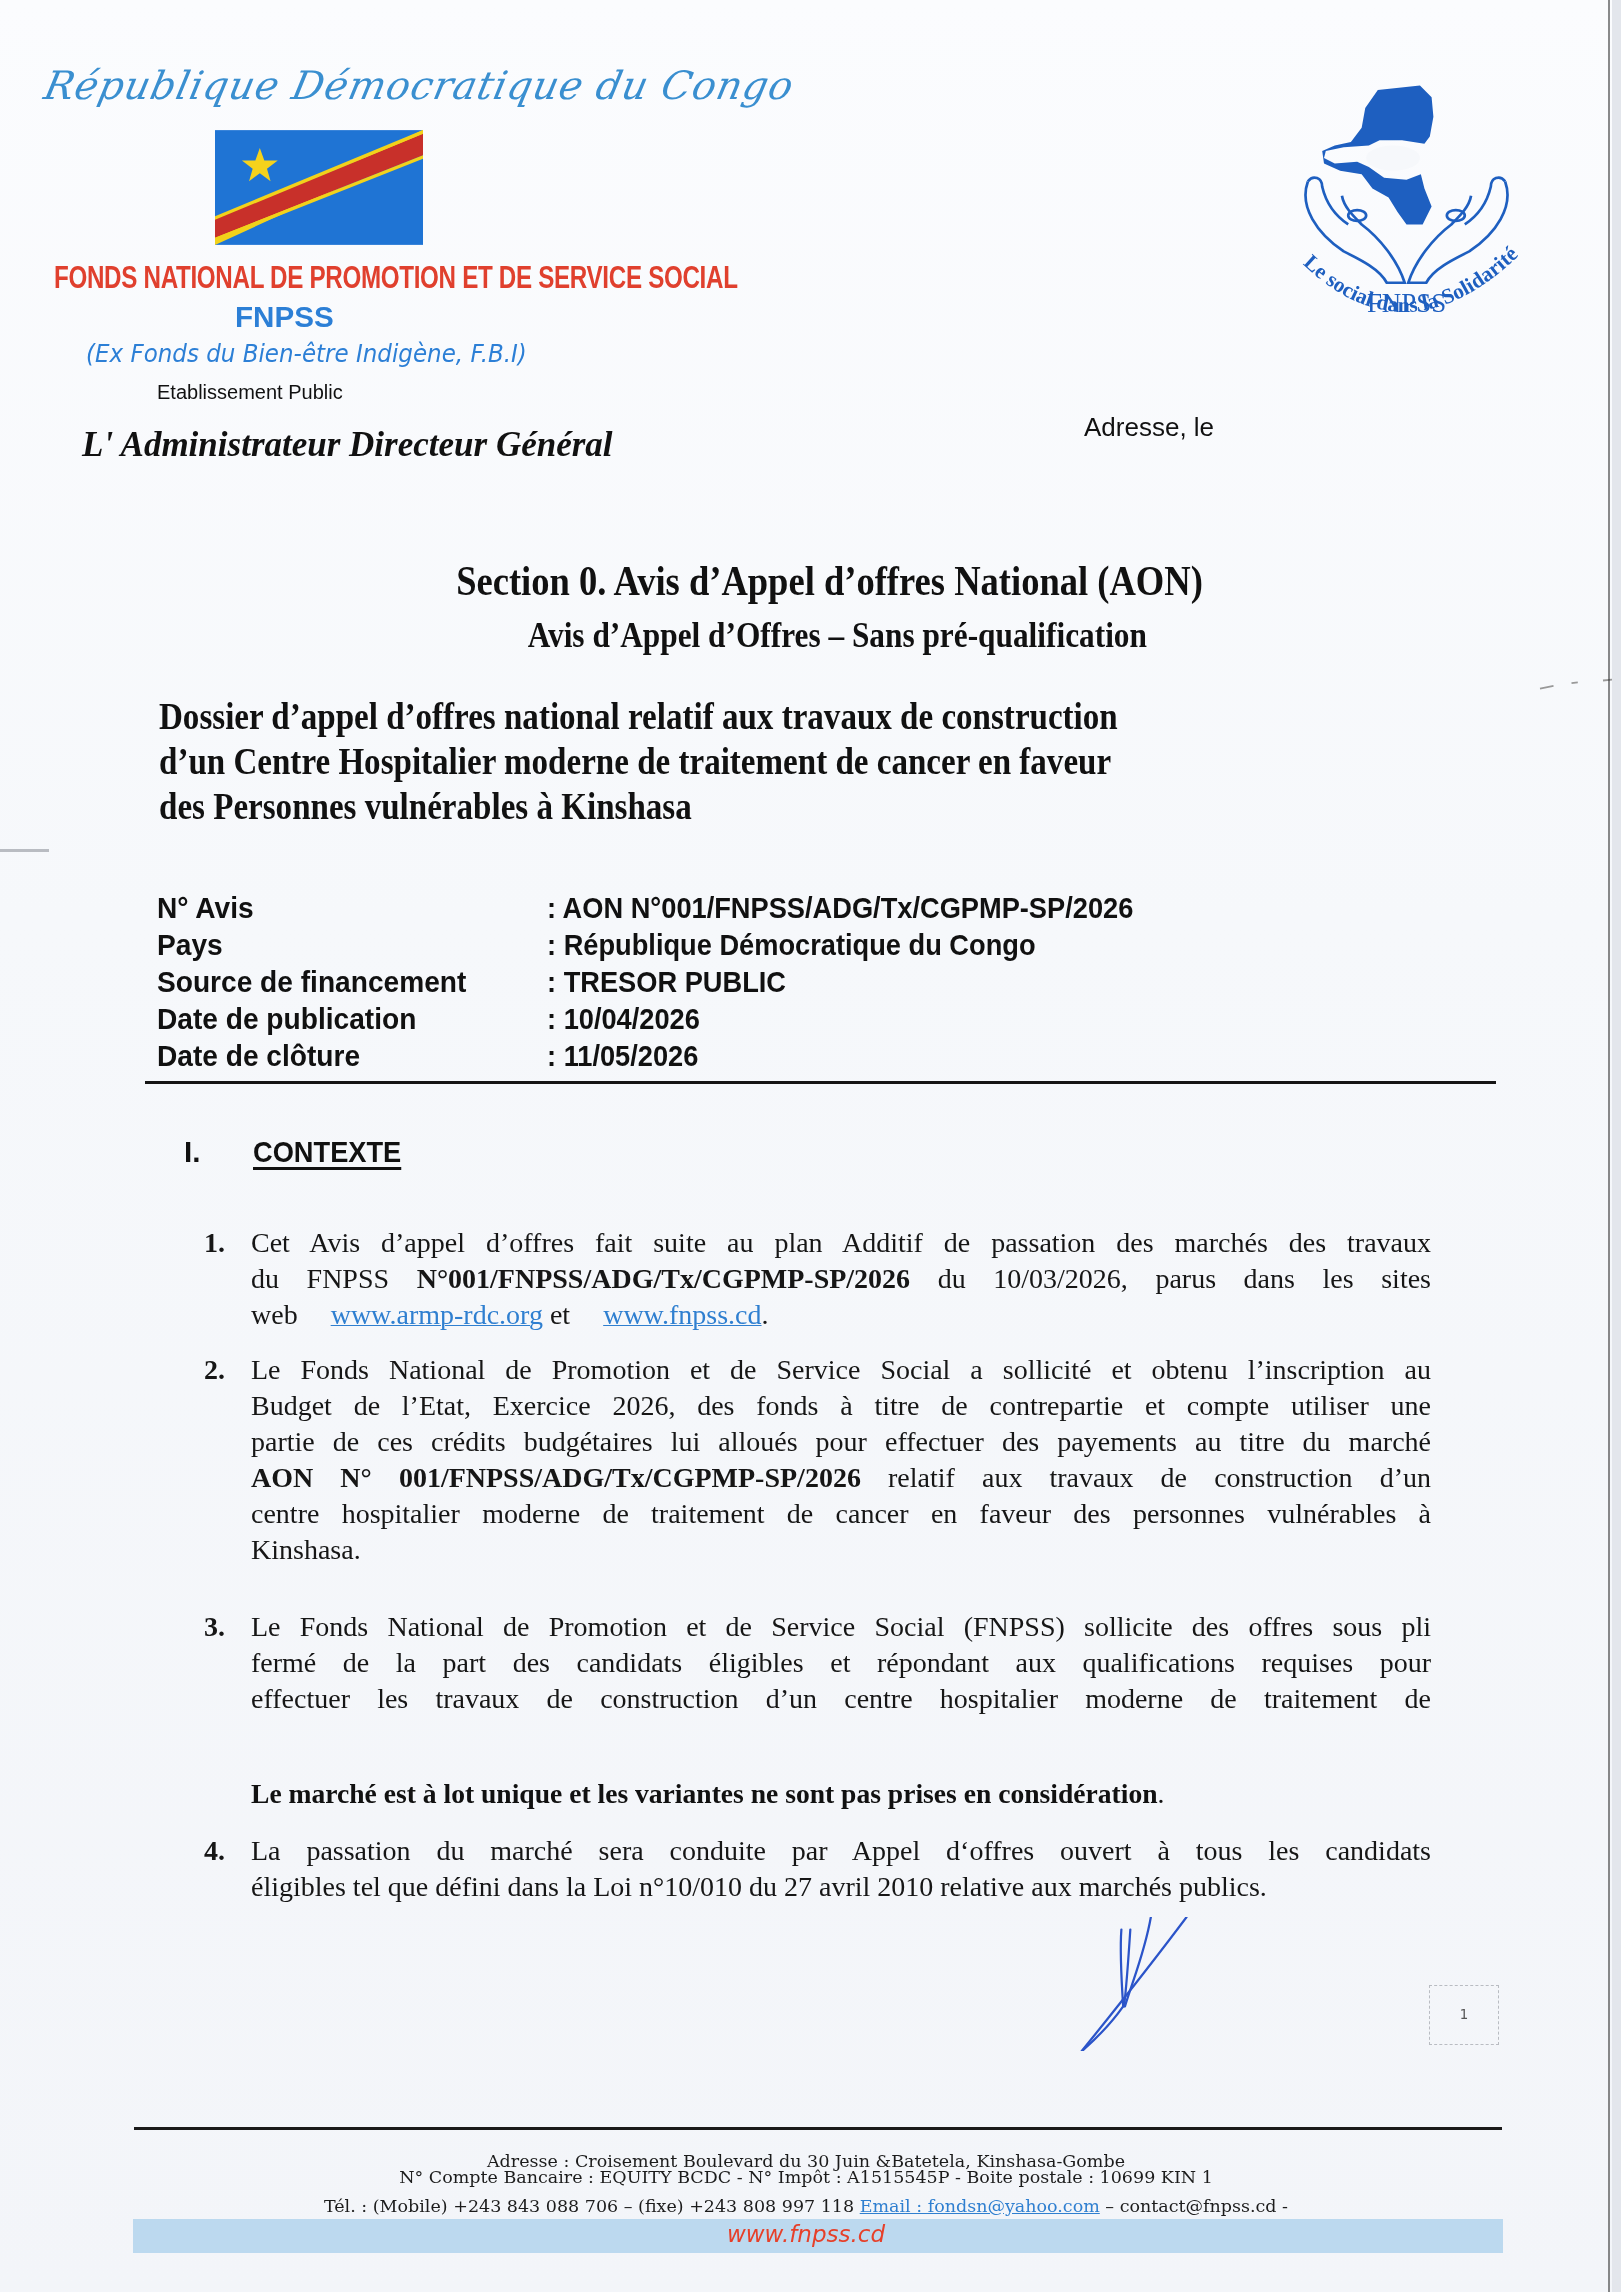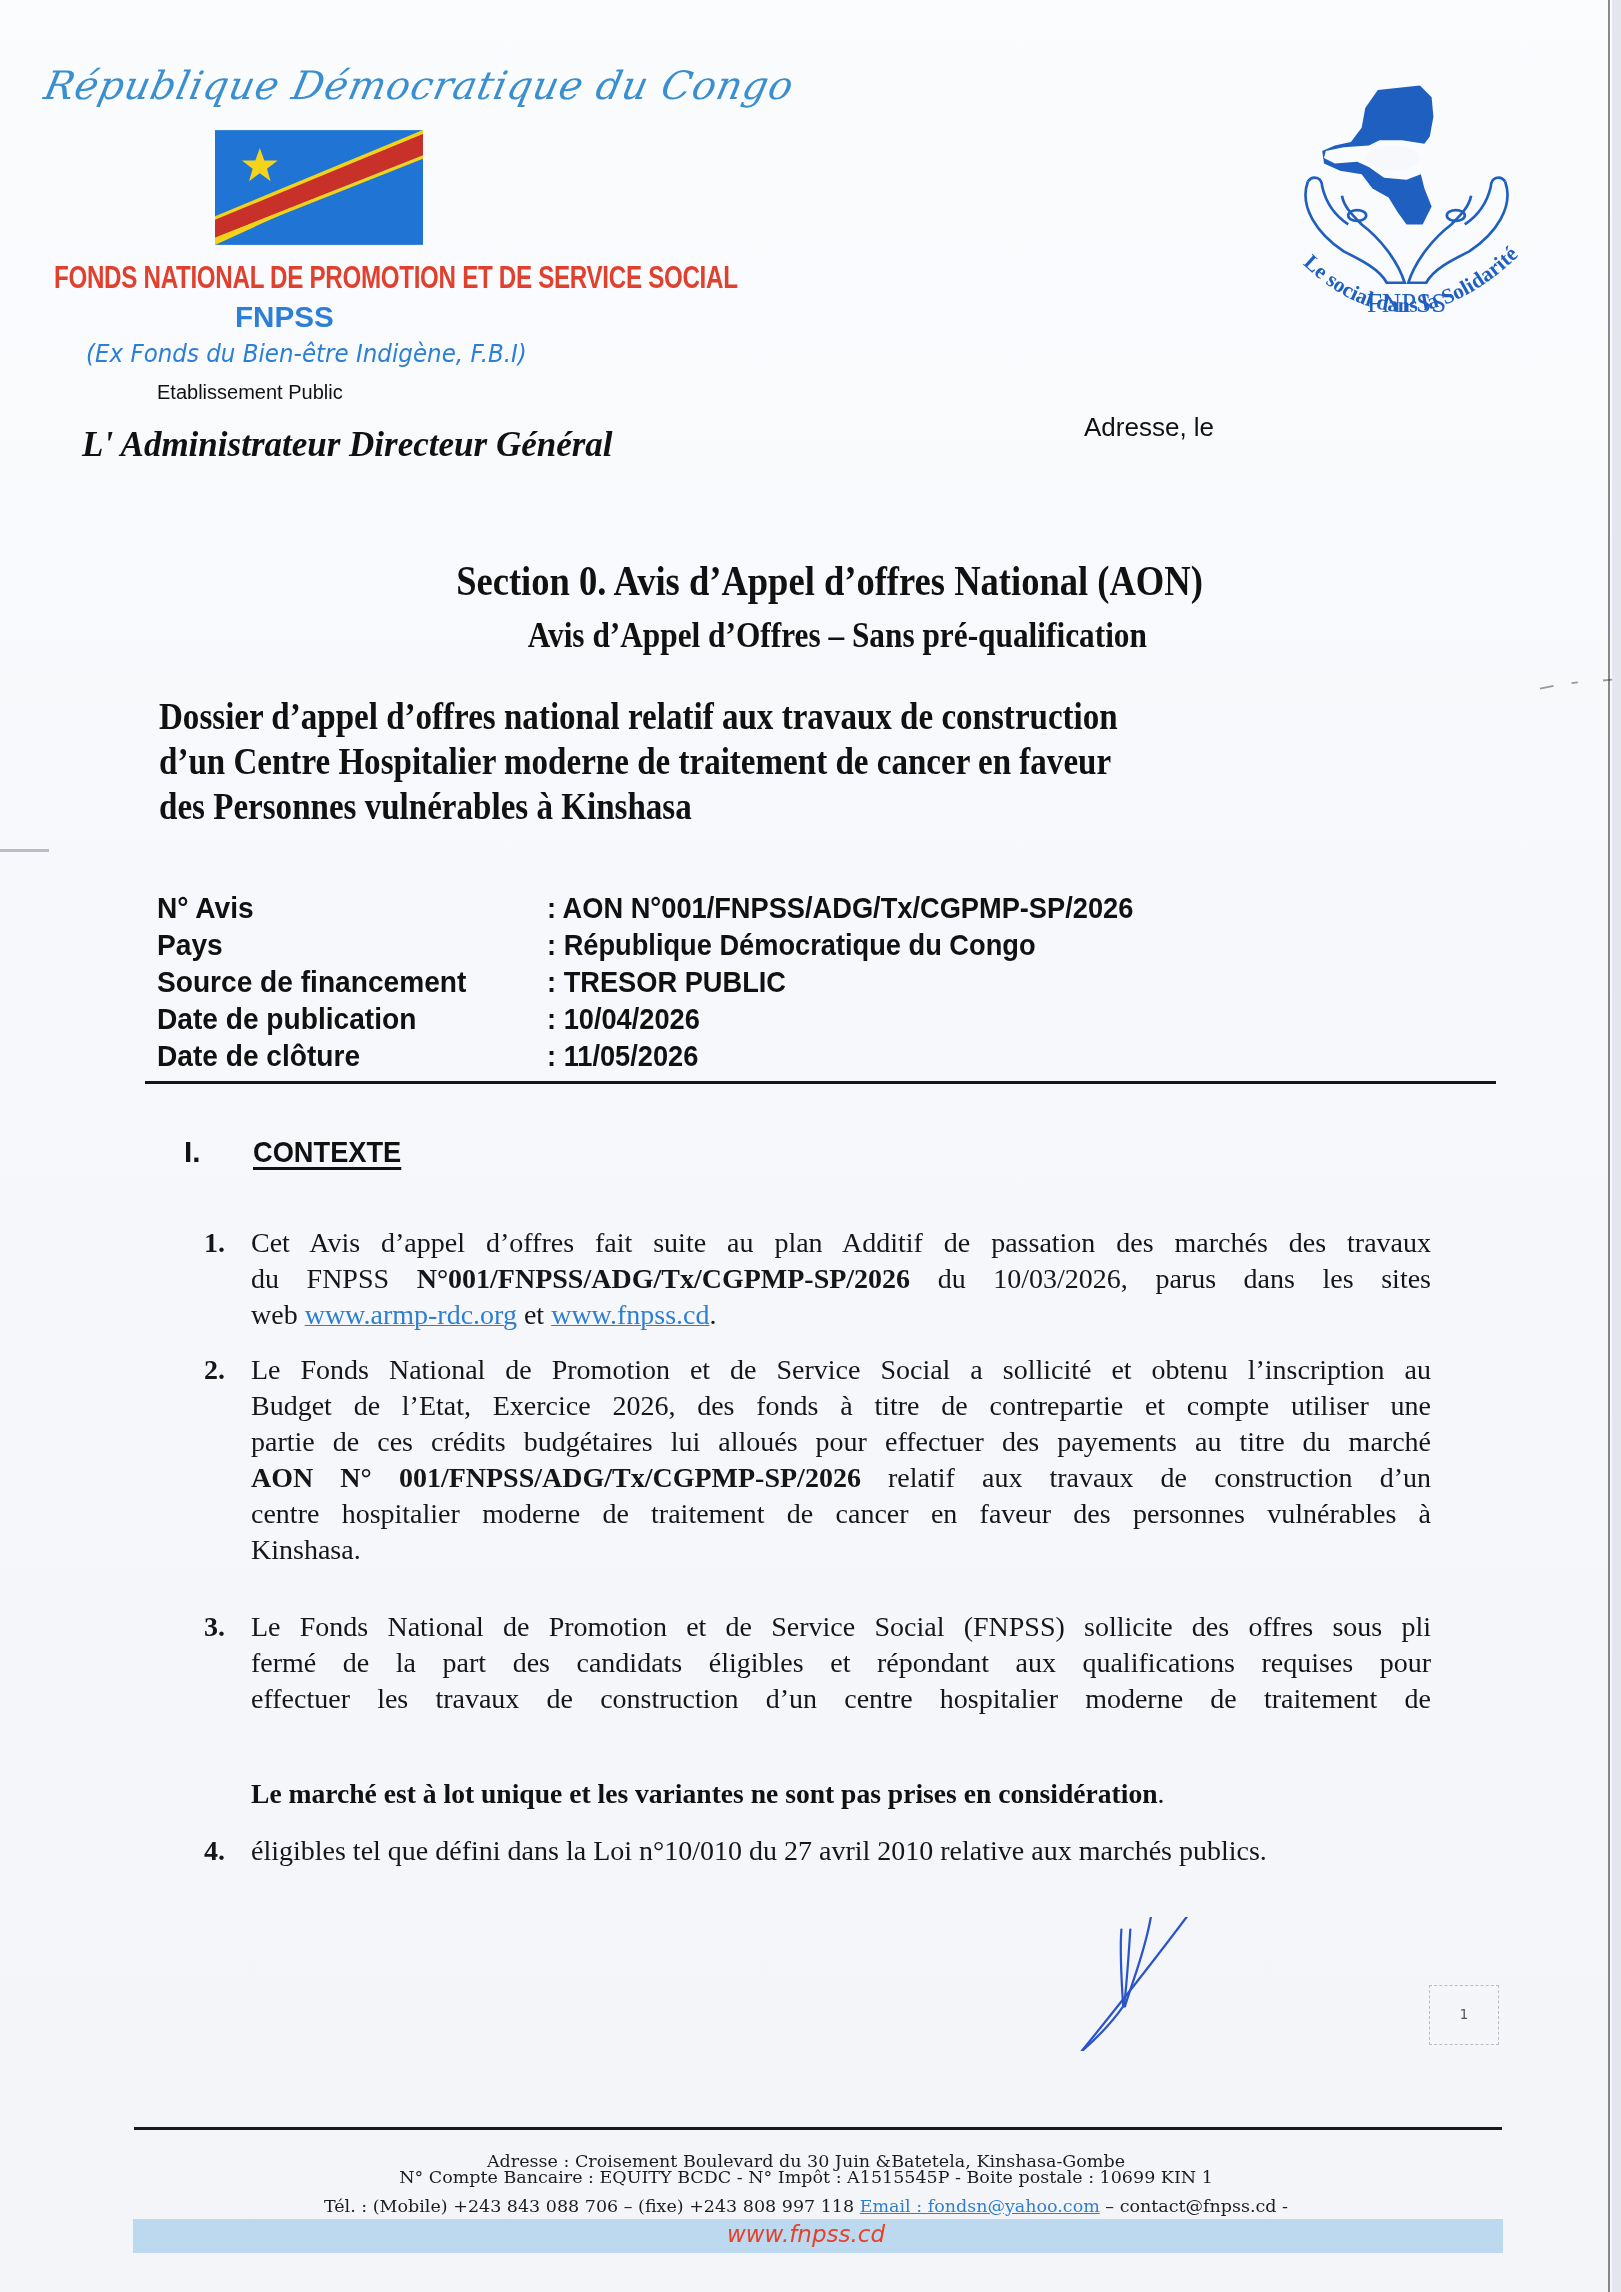--- a/index.html
+++ b/index.html
@@ -50,21 +50,21 @@
   
   .sec-num { left: 184px; top: 1135px; font-family: "Liberation Sans", sans-serif; font-weight: bold; font-size: 29.6px; }
   .sec-title { left: 253px; top: 1135px; font-family: "Liberation Sans", sans-serif; font-weight: bold; font-size: 29.6px; text-decoration: underline; text-underline-offset: 5.4px; text-decoration-thickness: 2.7px; transform: scaleX(0.92); transform-origin: left; }
 
   .para { left: 204px; width: 1227px; font-size: 28px; line-height: 36px; color: #161616; }
   .para .n { position: absolute; left: 0; top: 0; font-weight: bold; }
   .para .txt { margin-left: 47px; text-align: justify; }
   .para .txt span.line { display: block; text-align-last: justify; white-space: nowrap; }
   .para .txt span.line.last { text-align-last: left; }
   .b { font-weight: bold; }
-  .lnk { color: #2f7fd0; text-decoration: underline; text-decoration-thickness: 0.9px; }
+  .lnk { color: #2f7fd0; text-decoration: underline; text-decoration-thickness: 0.9px; margin-left: 26px; }
   .p1 { top: 1225px; }
   .p2 { top: 1352px; }
   .p3 { top: 1609px; }
   .p3b { left: 251px; top: 1778px; font-weight: bold; font-size: 28px; white-space: nowrap; transform: scaleX(0.985); transform-origin: left; }
   .p4 { top: 1833px; }
 
   
   .sig { left: 1066px; top: 1917px; width: 134px; height: 134px; }
   .pagebox { left: 1429px; top: 1985px; width: 70px; height: 60px; border: 0.9px dashed #b9bcc2; font-family: "DejaVu Sans", sans-serif; font-size: 13.4px; color: #555; text-align: center; line-height: 57px; }
 
@@ -192,20 +192,21 @@
       <span class="line">Le Fonds National de Promotion et de Service Social (FNPSS) sollicite des offres sous pli</span>
       <span class="line">fermé de la part des candidats éligibles et répondant aux qualifications requises pour</span>
       <span class="line">effectuer les travaux de construction d’un centre hospitalier moderne de traitement de</span>
     </div>
   </div>
   <div class="abs p3b"><span>Le marché est à lot unique et les variantes ne sont pas prises en considération</span><span style="font-weight:normal">.</span></div>
 
   <div class="abs para p4">
     <span class="n">4.</span>
     <div class="txt">
+      <span class="line">La passation du marché sera conduite par Appel d‘offres ouvert à tous les candidats</span>
       <span class="line last">éligibles tel que défini dans la Loi n°10/010 du 27 avril 2010 relative aux marchés publics.</span>
     </div>
   </div>
 
   <svg class="abs sig" viewBox="0 0 150 150">
     <g fill="none" stroke="#2b54c9" stroke-width="2.5" stroke-linecap="round">
       <path d="M62,14 C60,40 62,70 64,100"></path>
       <path d="M72,14 C70,45 68,75 65,100"></path>
       <path d="M66,100 C75,70 88,40 95,0"></path>
       <path d="M16,152 C50,110 90,60 135,0"></path>

